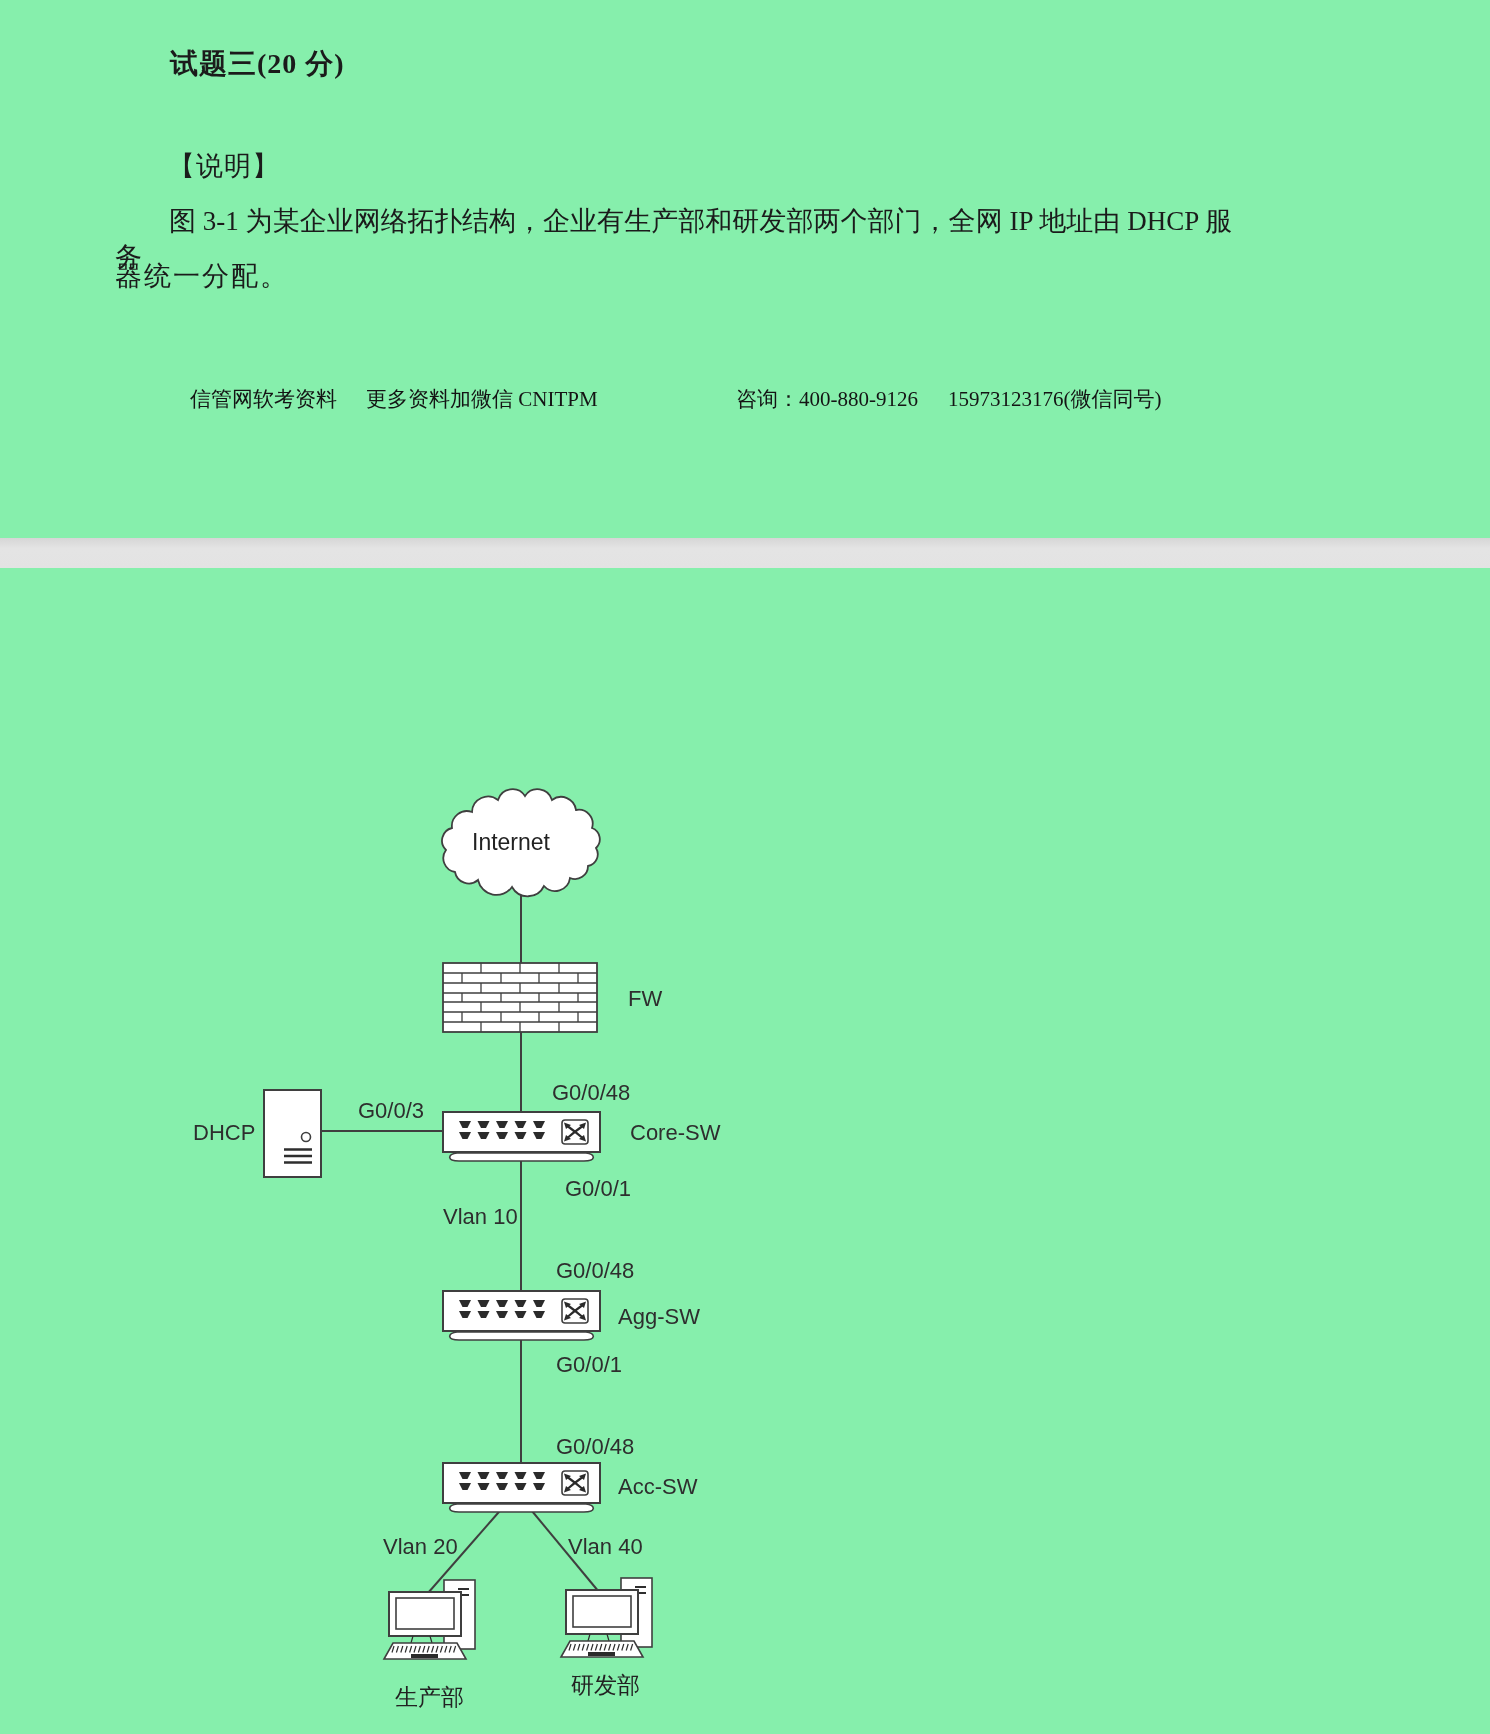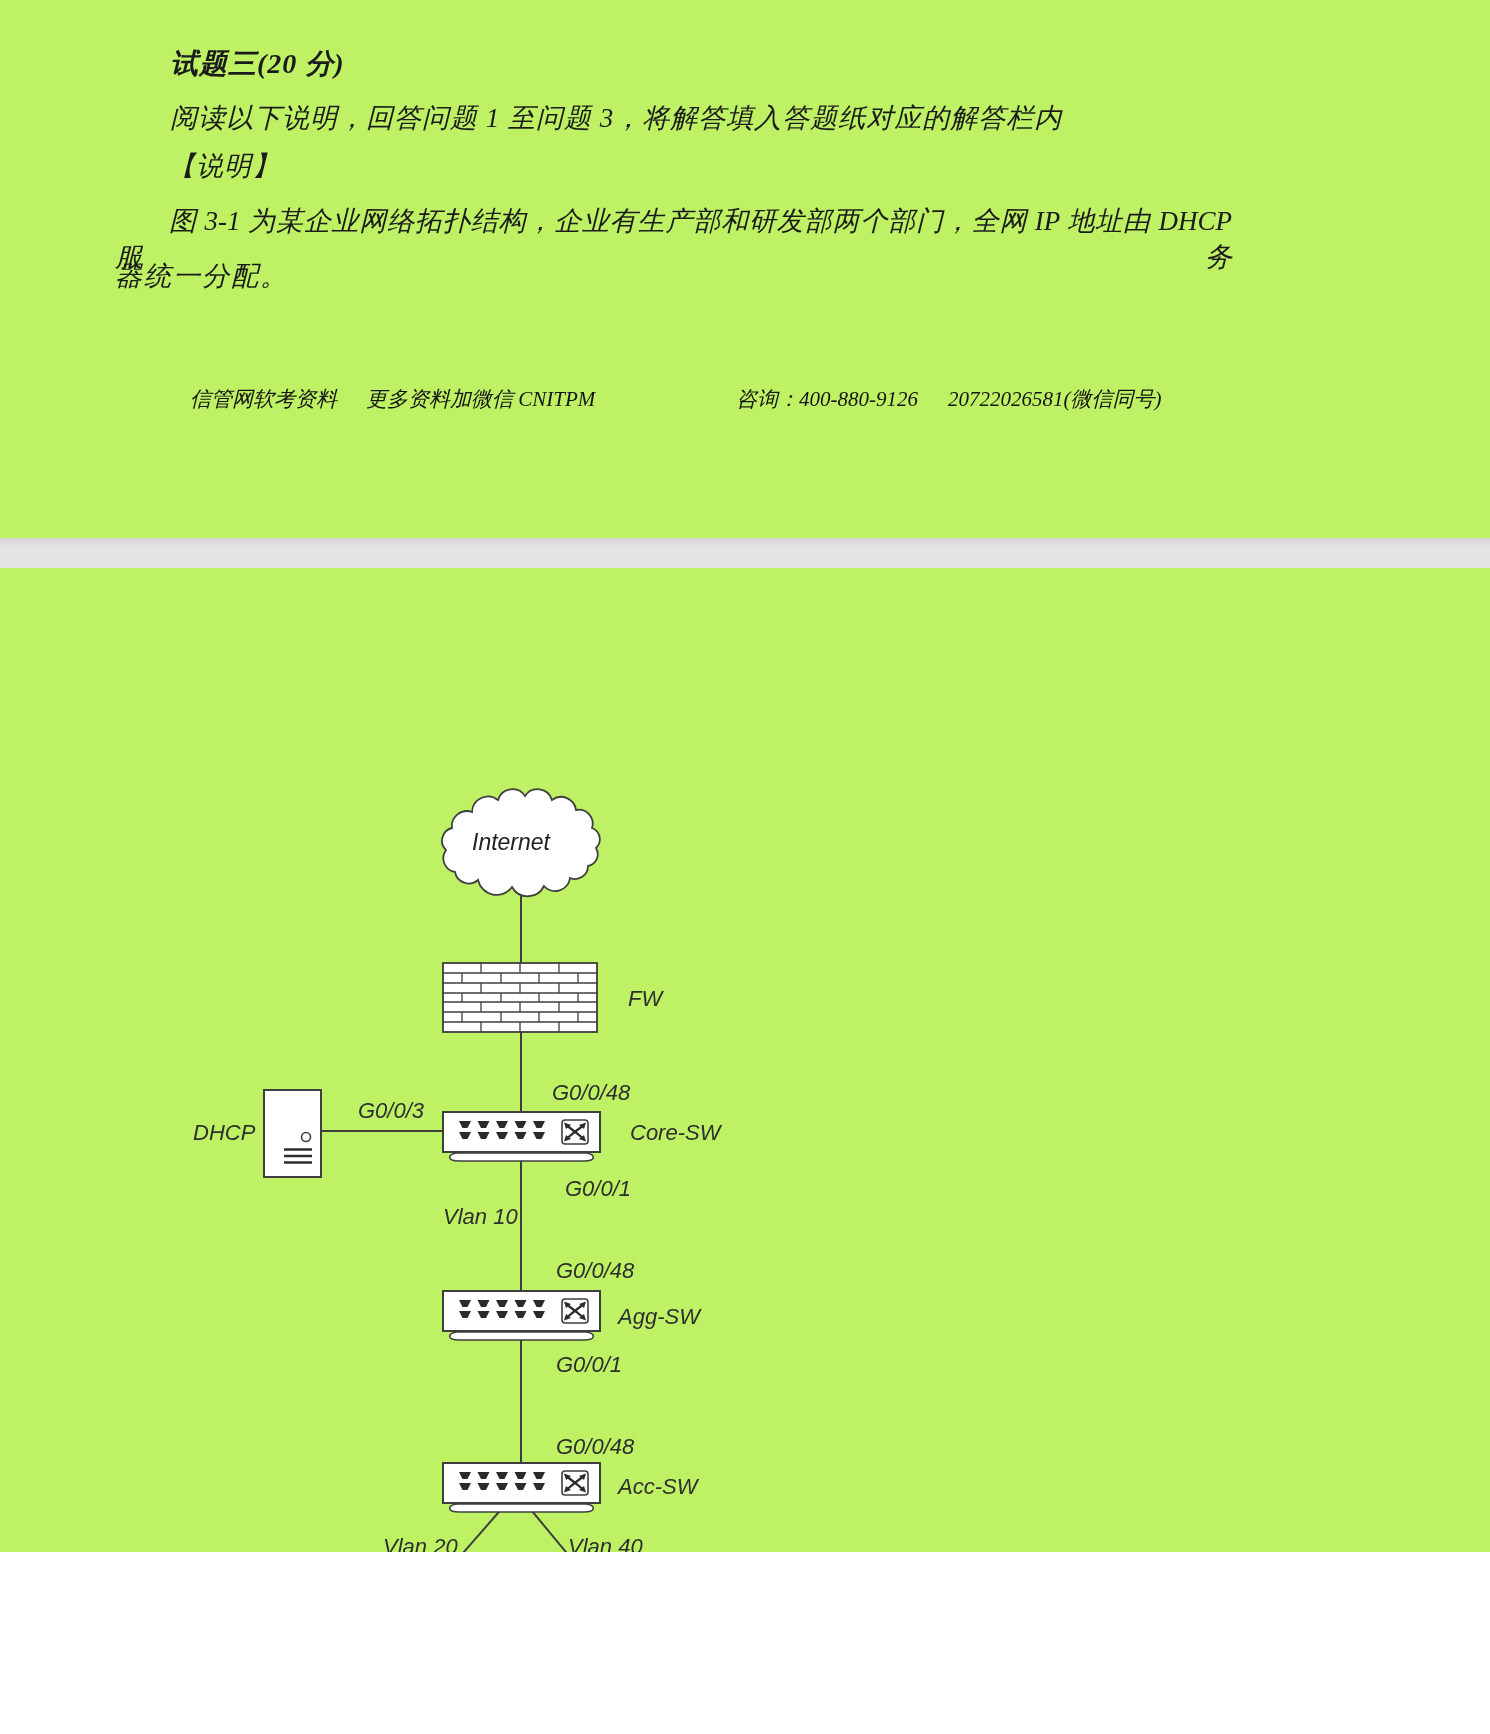--- a/index.html
+++ b/index.html
@@ -1,17 +1,17 @@
 <!DOCTYPE html>
 <html><head>
 <meta charset="utf-8">
 <style>
   html,body{margin:0;padding:0;background:#ffffff;}
-  #screen{position:relative;width:1490px;height:1552px;background:#bef264;overflow:hidden;
-          font-family:"Liberation Serif","DejaVu Serif",serif;color:#1b1b1b;font-style:italic;}
+  #screen{position:relative;width:1490px;height:1734px;background:#86efac;overflow:hidden;
+          font-family:"Liberation Serif","DejaVu Serif",serif;color:#1b1b1b;}
   .abs{position:absolute;white-space:nowrap;}
   .doc-title{font-size:28px;font-weight:bold;letter-spacing:1px;}
   .doc-line{font-size:27px;letter-spacing:1px;}
   .desc1{position:absolute;left:115px;top:203px;width:1117px;font-size:27px;
          text-indent:54px;text-align:justify;text-align-last:justify;white-space:normal;}
   .desc2{font-size:27px;letter-spacing:2px;}
   .foot{font-size:21px;color:#141414;}
   .sep-band{position:absolute;left:0;top:538px;width:1490px;height:30px;
             background:linear-gradient(#d6d6d6,#e4e4e4 35%,#e3e3e3);}
   .dlabel{position:absolute;white-space:nowrap;font-family:"Liberation Sans","DejaVu Sans",sans-serif;
@@ -28,32 +28,31 @@
   .hatch{stroke:#2e2e2e;stroke-width:1.2;fill:none;}
   .darkfill{fill:#2b2b2b;}
 </style>
 </head>
 <body>
 
 <div id="screen">
 
   <div class="abs doc-title" style="left:170px;top:45px;">试题三(20 分)</div>
 
-  <div class="abs doc-line" style="left:170px;top:100px;">阅读以下说明，回答问题 1 至问题 3，将解答填入答题纸对应的解答栏内</div>
 
   <div class="abs doc-line" style="left:168px;top:148px;">【说明】</div>
 
   <div class="desc1">图 3-1 为某企业网络拓扑结构，企业有生产部和研发部两个部门，全网 IP 地址由 DHCP 服务</div>
 
   <div class="abs desc2" style="left:115px;top:258px;">器统一分配。</div>
 
   <div class="abs foot" style="left:190px;top:385px;">信管网软考资料</div>
   <div class="abs foot" style="left:366px;top:385px;">更多资料加微信 CNITPM</div>
   <div class="abs foot" style="left:736px;top:385px;">咨询：400-880-9126</div>
-  <div class="abs foot" style="left:948px;top:385px;">20722026581(微信同号)</div>
+  <div class="abs foot" style="left:948px;top:385px;">15973123176(微信同号)</div>
 
   <div class="sep-band"></div>
 
   <svg width="1490" height="1734" viewBox="0 0 1490 1734">
     <defs>
 
       <g id="sw">
         <path class="thin" d="M14,41 L143,41 C153,42.5 153,49 141,49 L16,49 C4,49 4,42.5 14,41 Z"></path>
         <rect class="node" x="0" y="0" width="157" height="40"></rect>
         <polygon class="port" points="16,9 28,9 24.5,16 19.5,16"></polygon>

